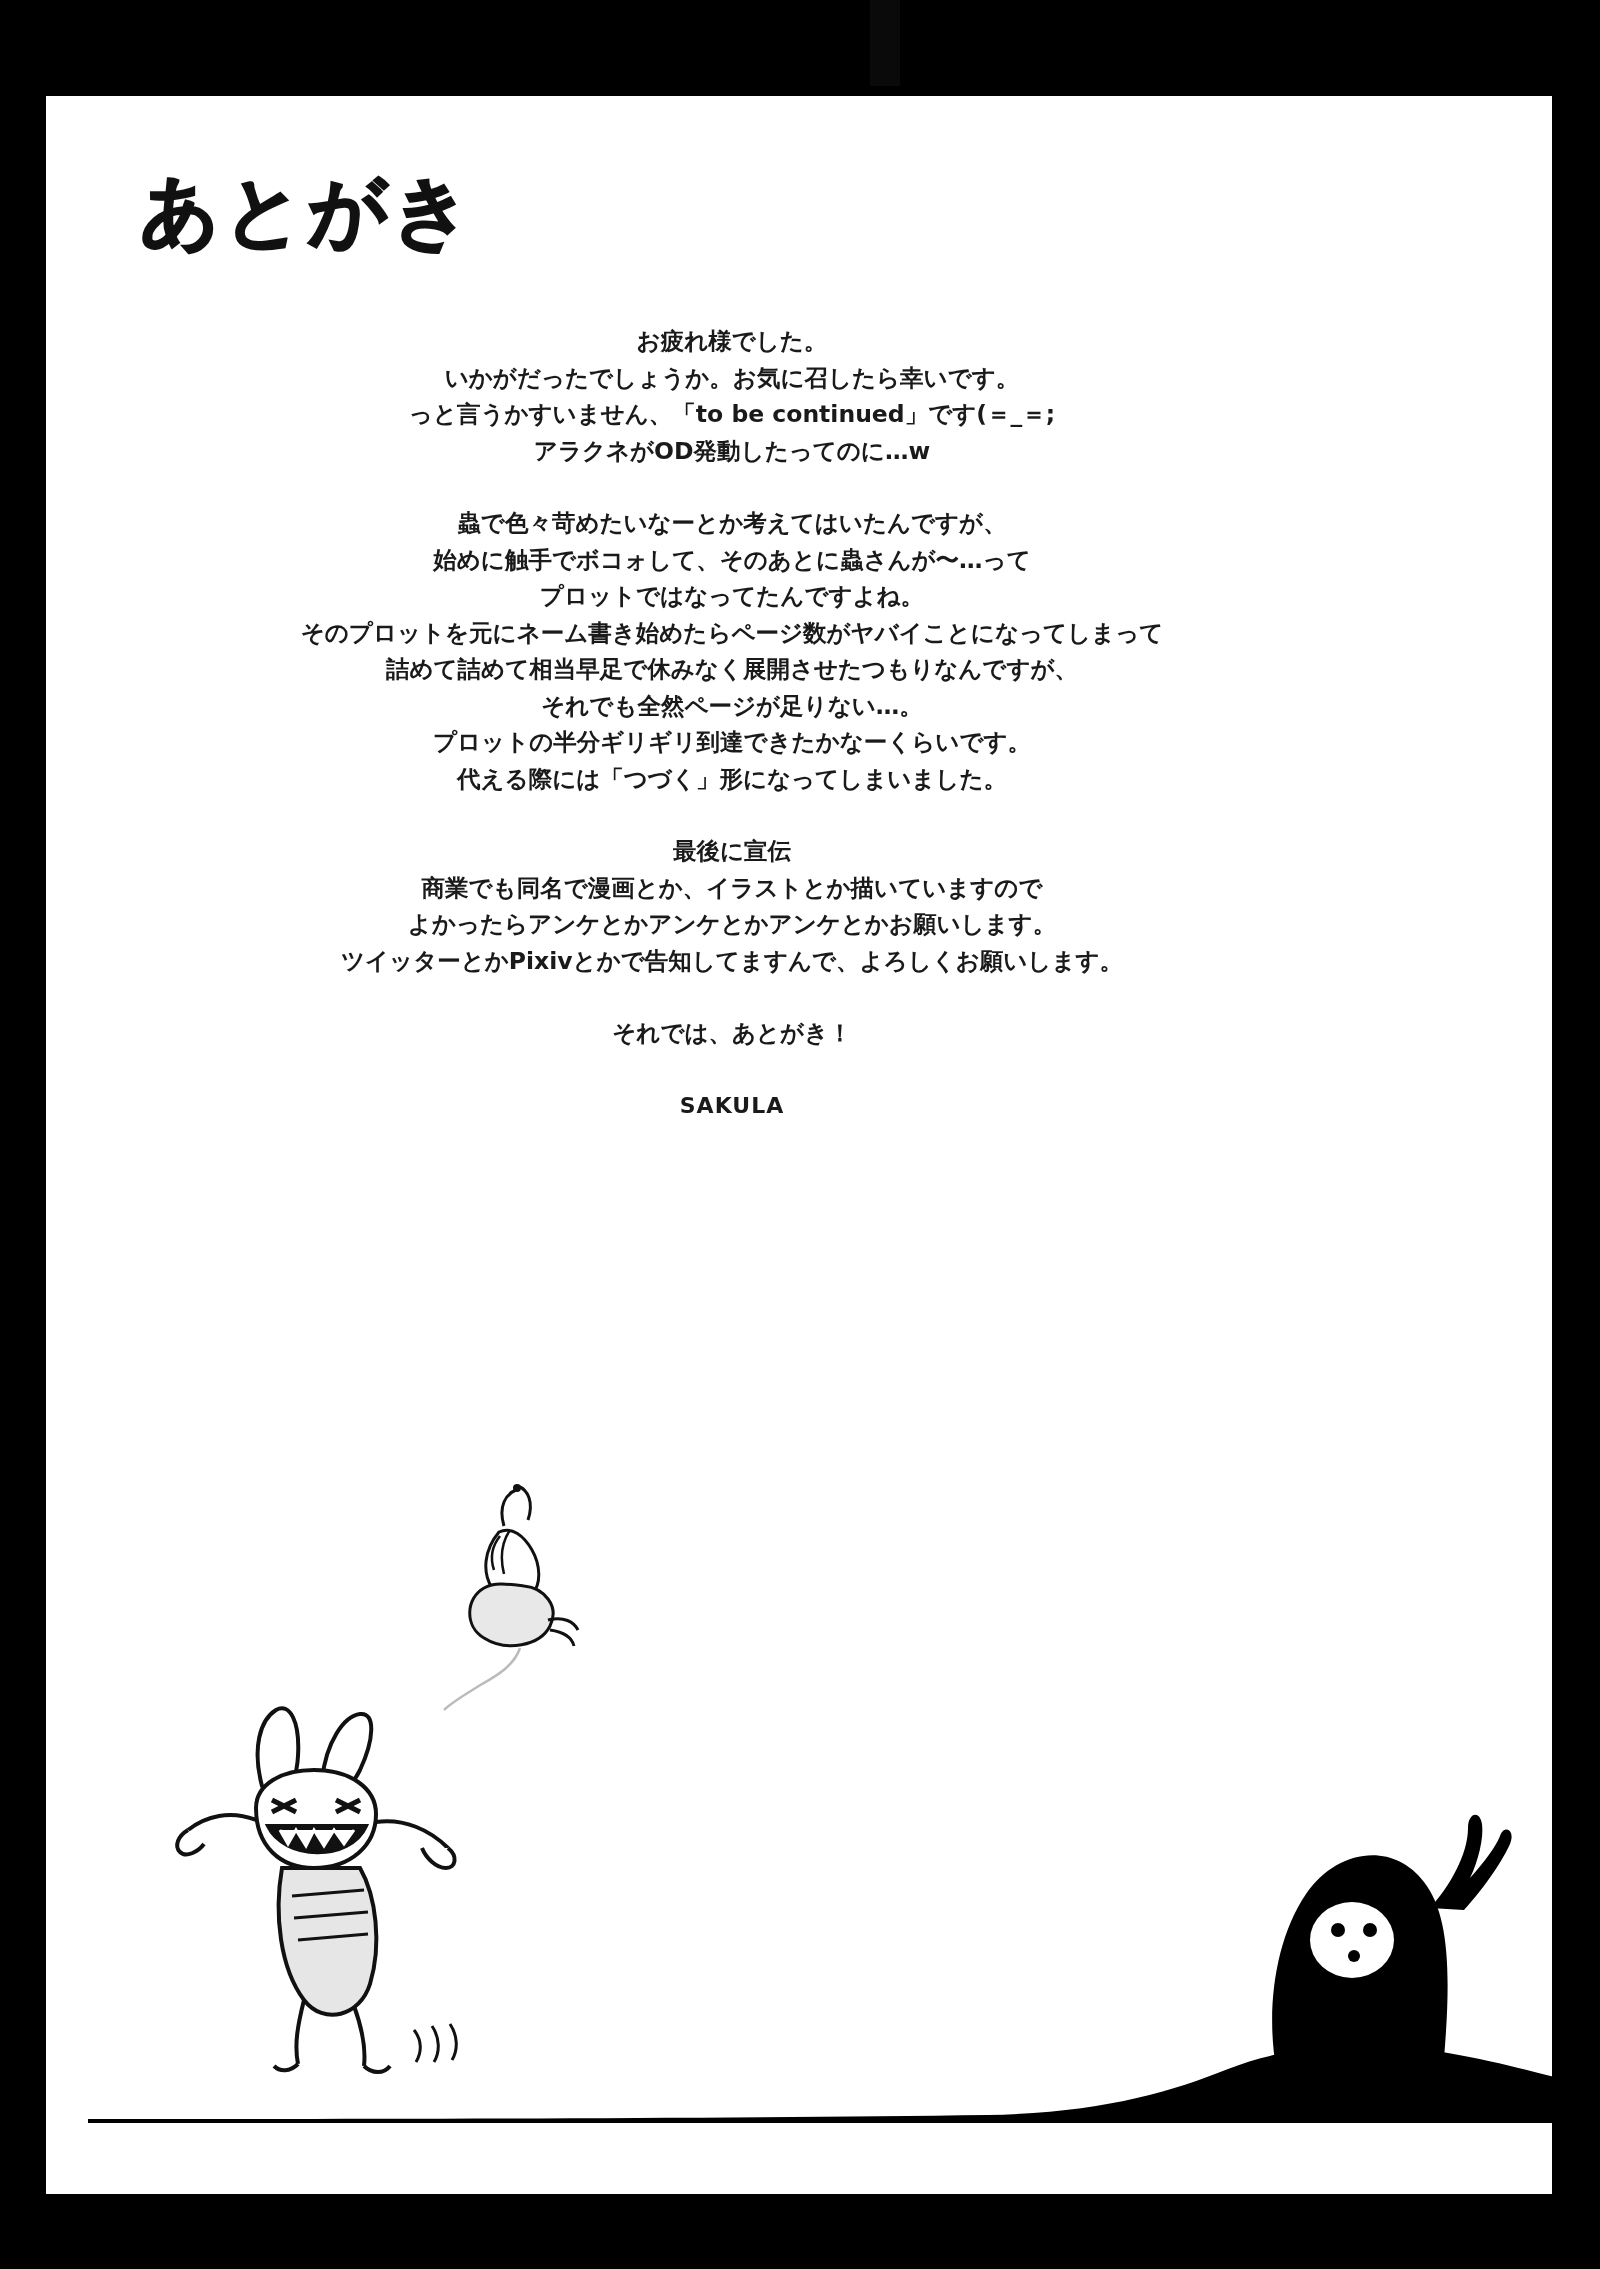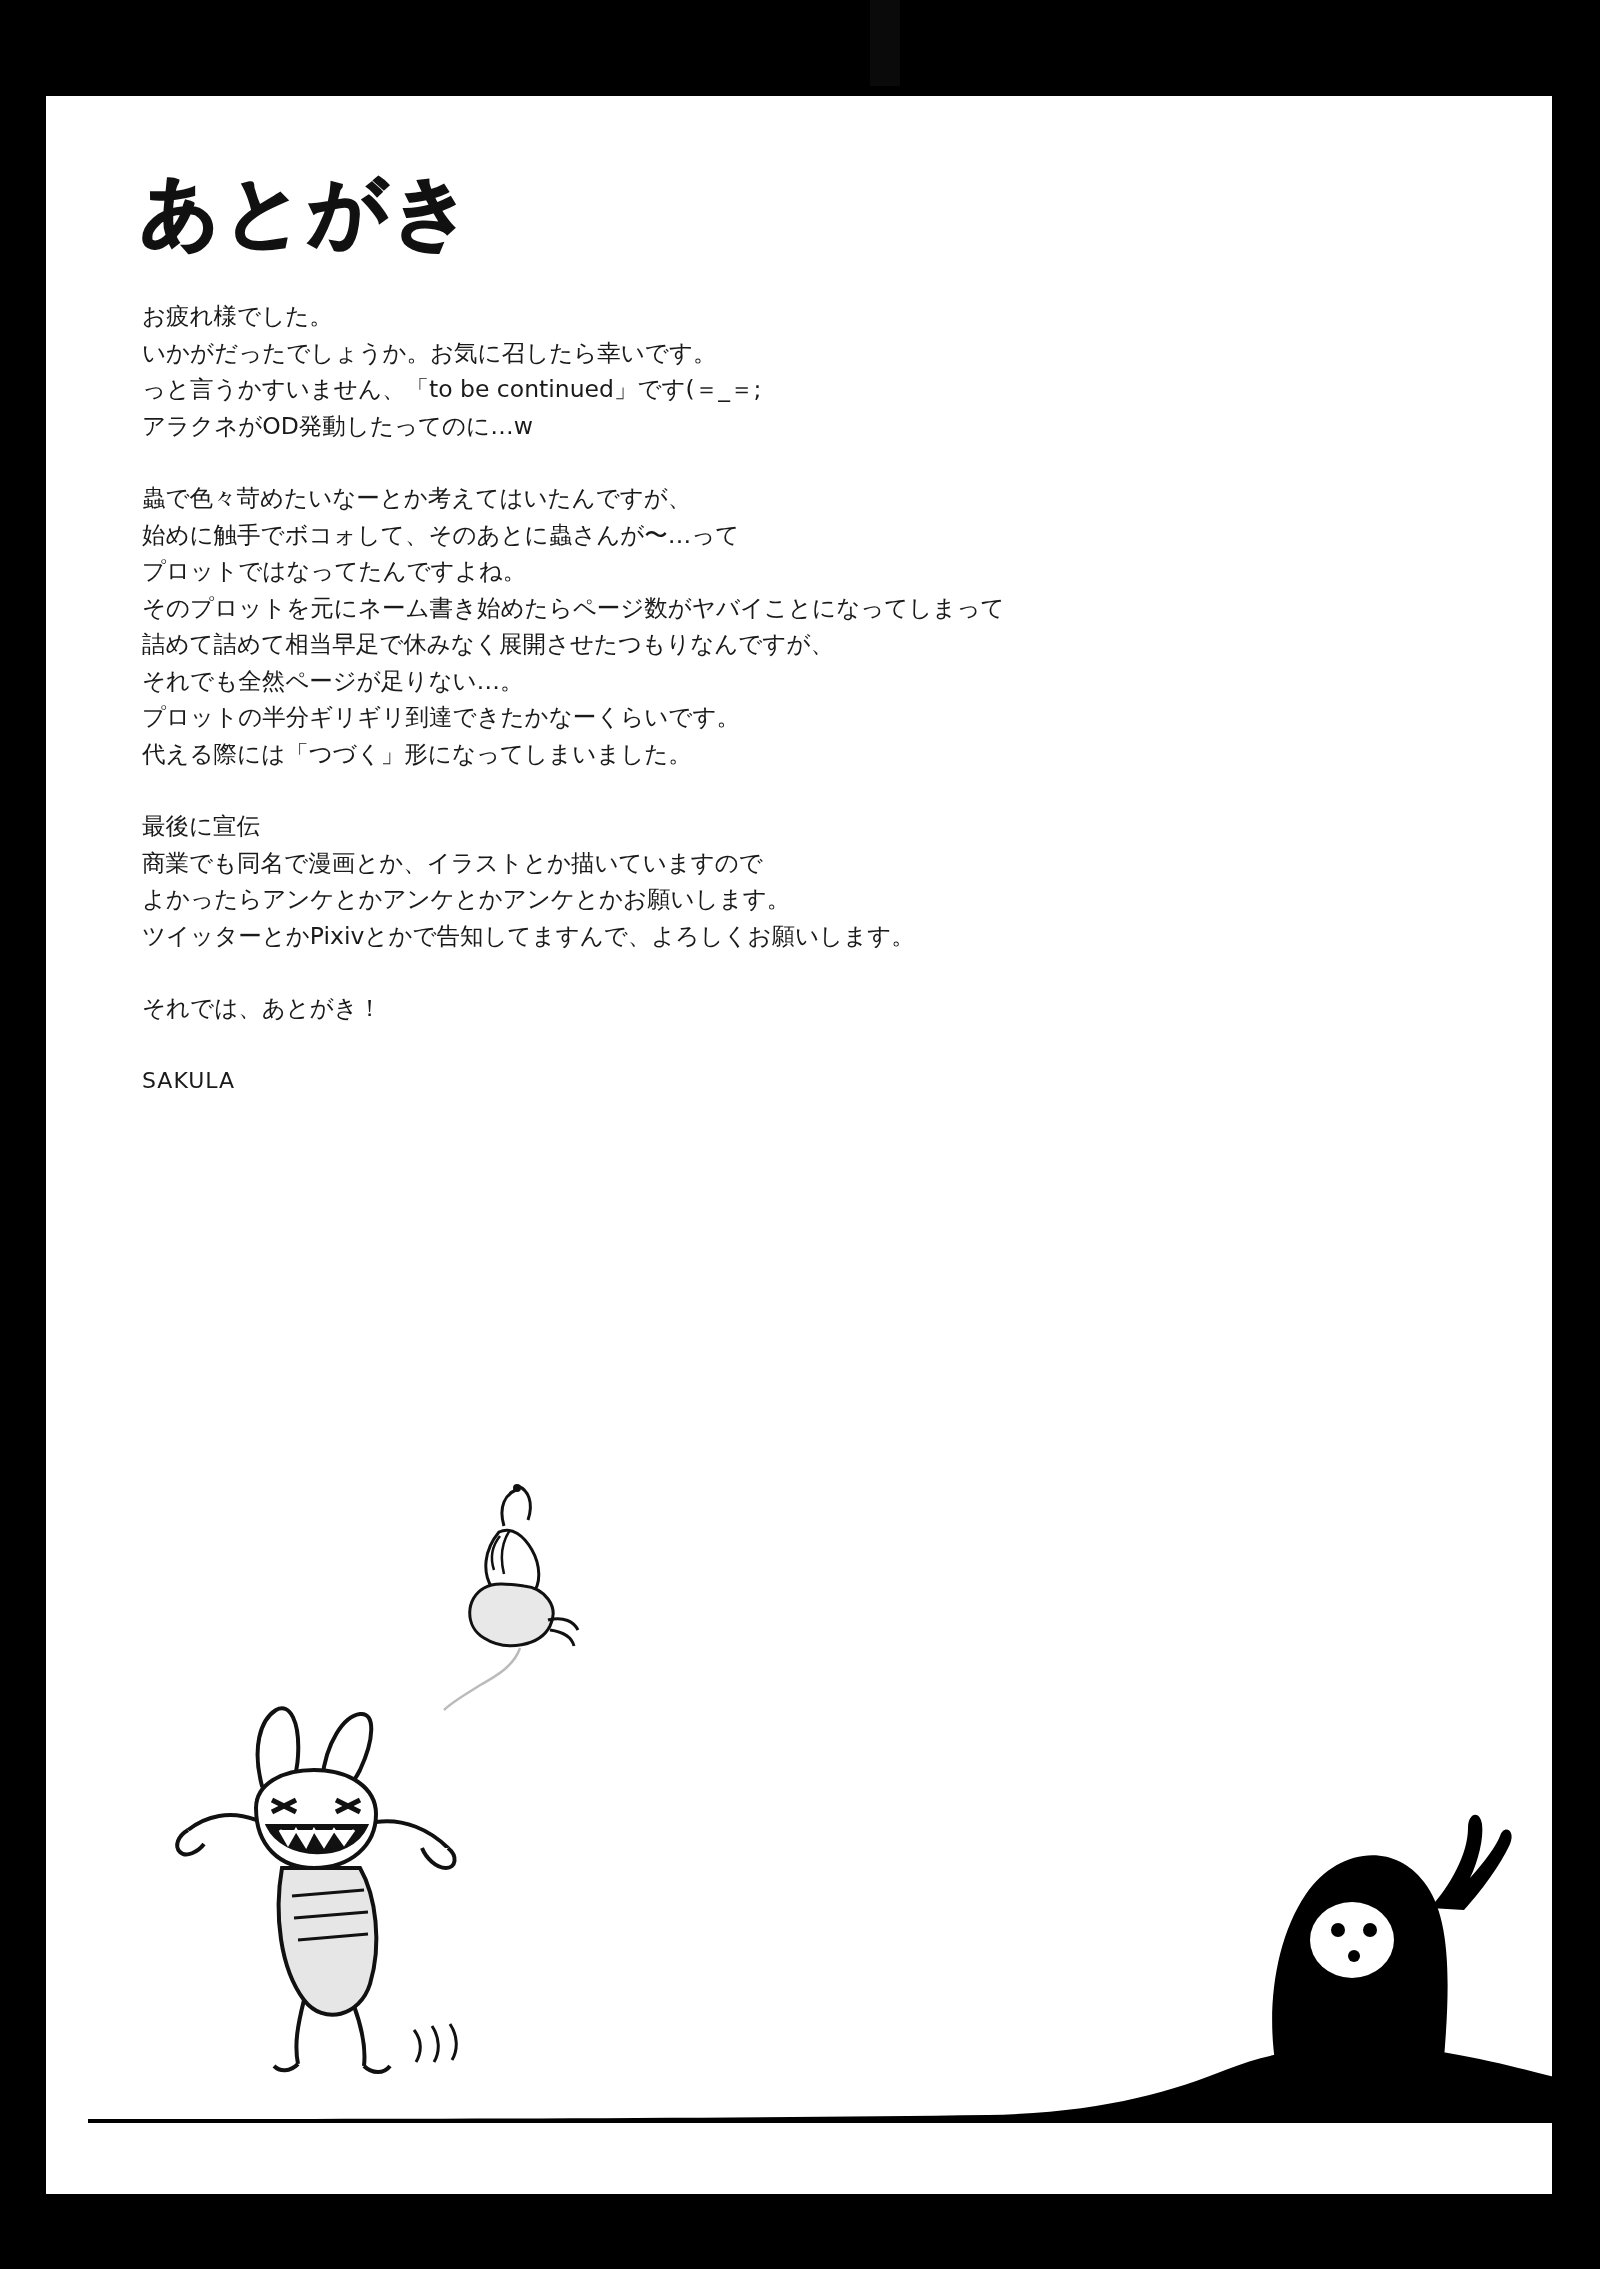--- a/index.html
+++ b/index.html
@@ -7,20 +7,21 @@
     padding: 0;
     background: #000000;
   }
   .page {
     position: relative;
     width: 1600px;
     height: 2269px;
     background: #0c4a6e;
     overflow: hidden;
     font-family: "Liberation Sans", "DejaVu Sans", sans-serif;
+    text-align: center;
   }
   
   .paper {
     position: absolute;
     left: 44px;
     top: 0px;
     width: 1513px;
     height: 2196px;
     background: #ffffff;
   }
@@ -76,26 +77,27 @@
     font-size: 78px;
     letter-spacing: 4px;
     color: #111111;
     -webkit-text-stroke: 2px #111;
     white-space: nowrap;
   }
 
   .body-text {
     position: absolute;
     left: 98px;
-    top: 298px;
+    top: 323px;
     width: 1180px;
     color: #1a1a1a;
     font-family: "DejaVu Sans", "Liberation Sans", sans-serif;
     font-size: 23.5px;
     line-height: 36.5px;
+    font-weight: bold;
   }
   .body-text p {
     margin: 0 0 36px 0;
     white-space: pre-line;
   }
   .body-text p:last-child { margin-bottom: 0; }
 
   .signature {
     letter-spacing: 1px;
     font-size: 22px;

